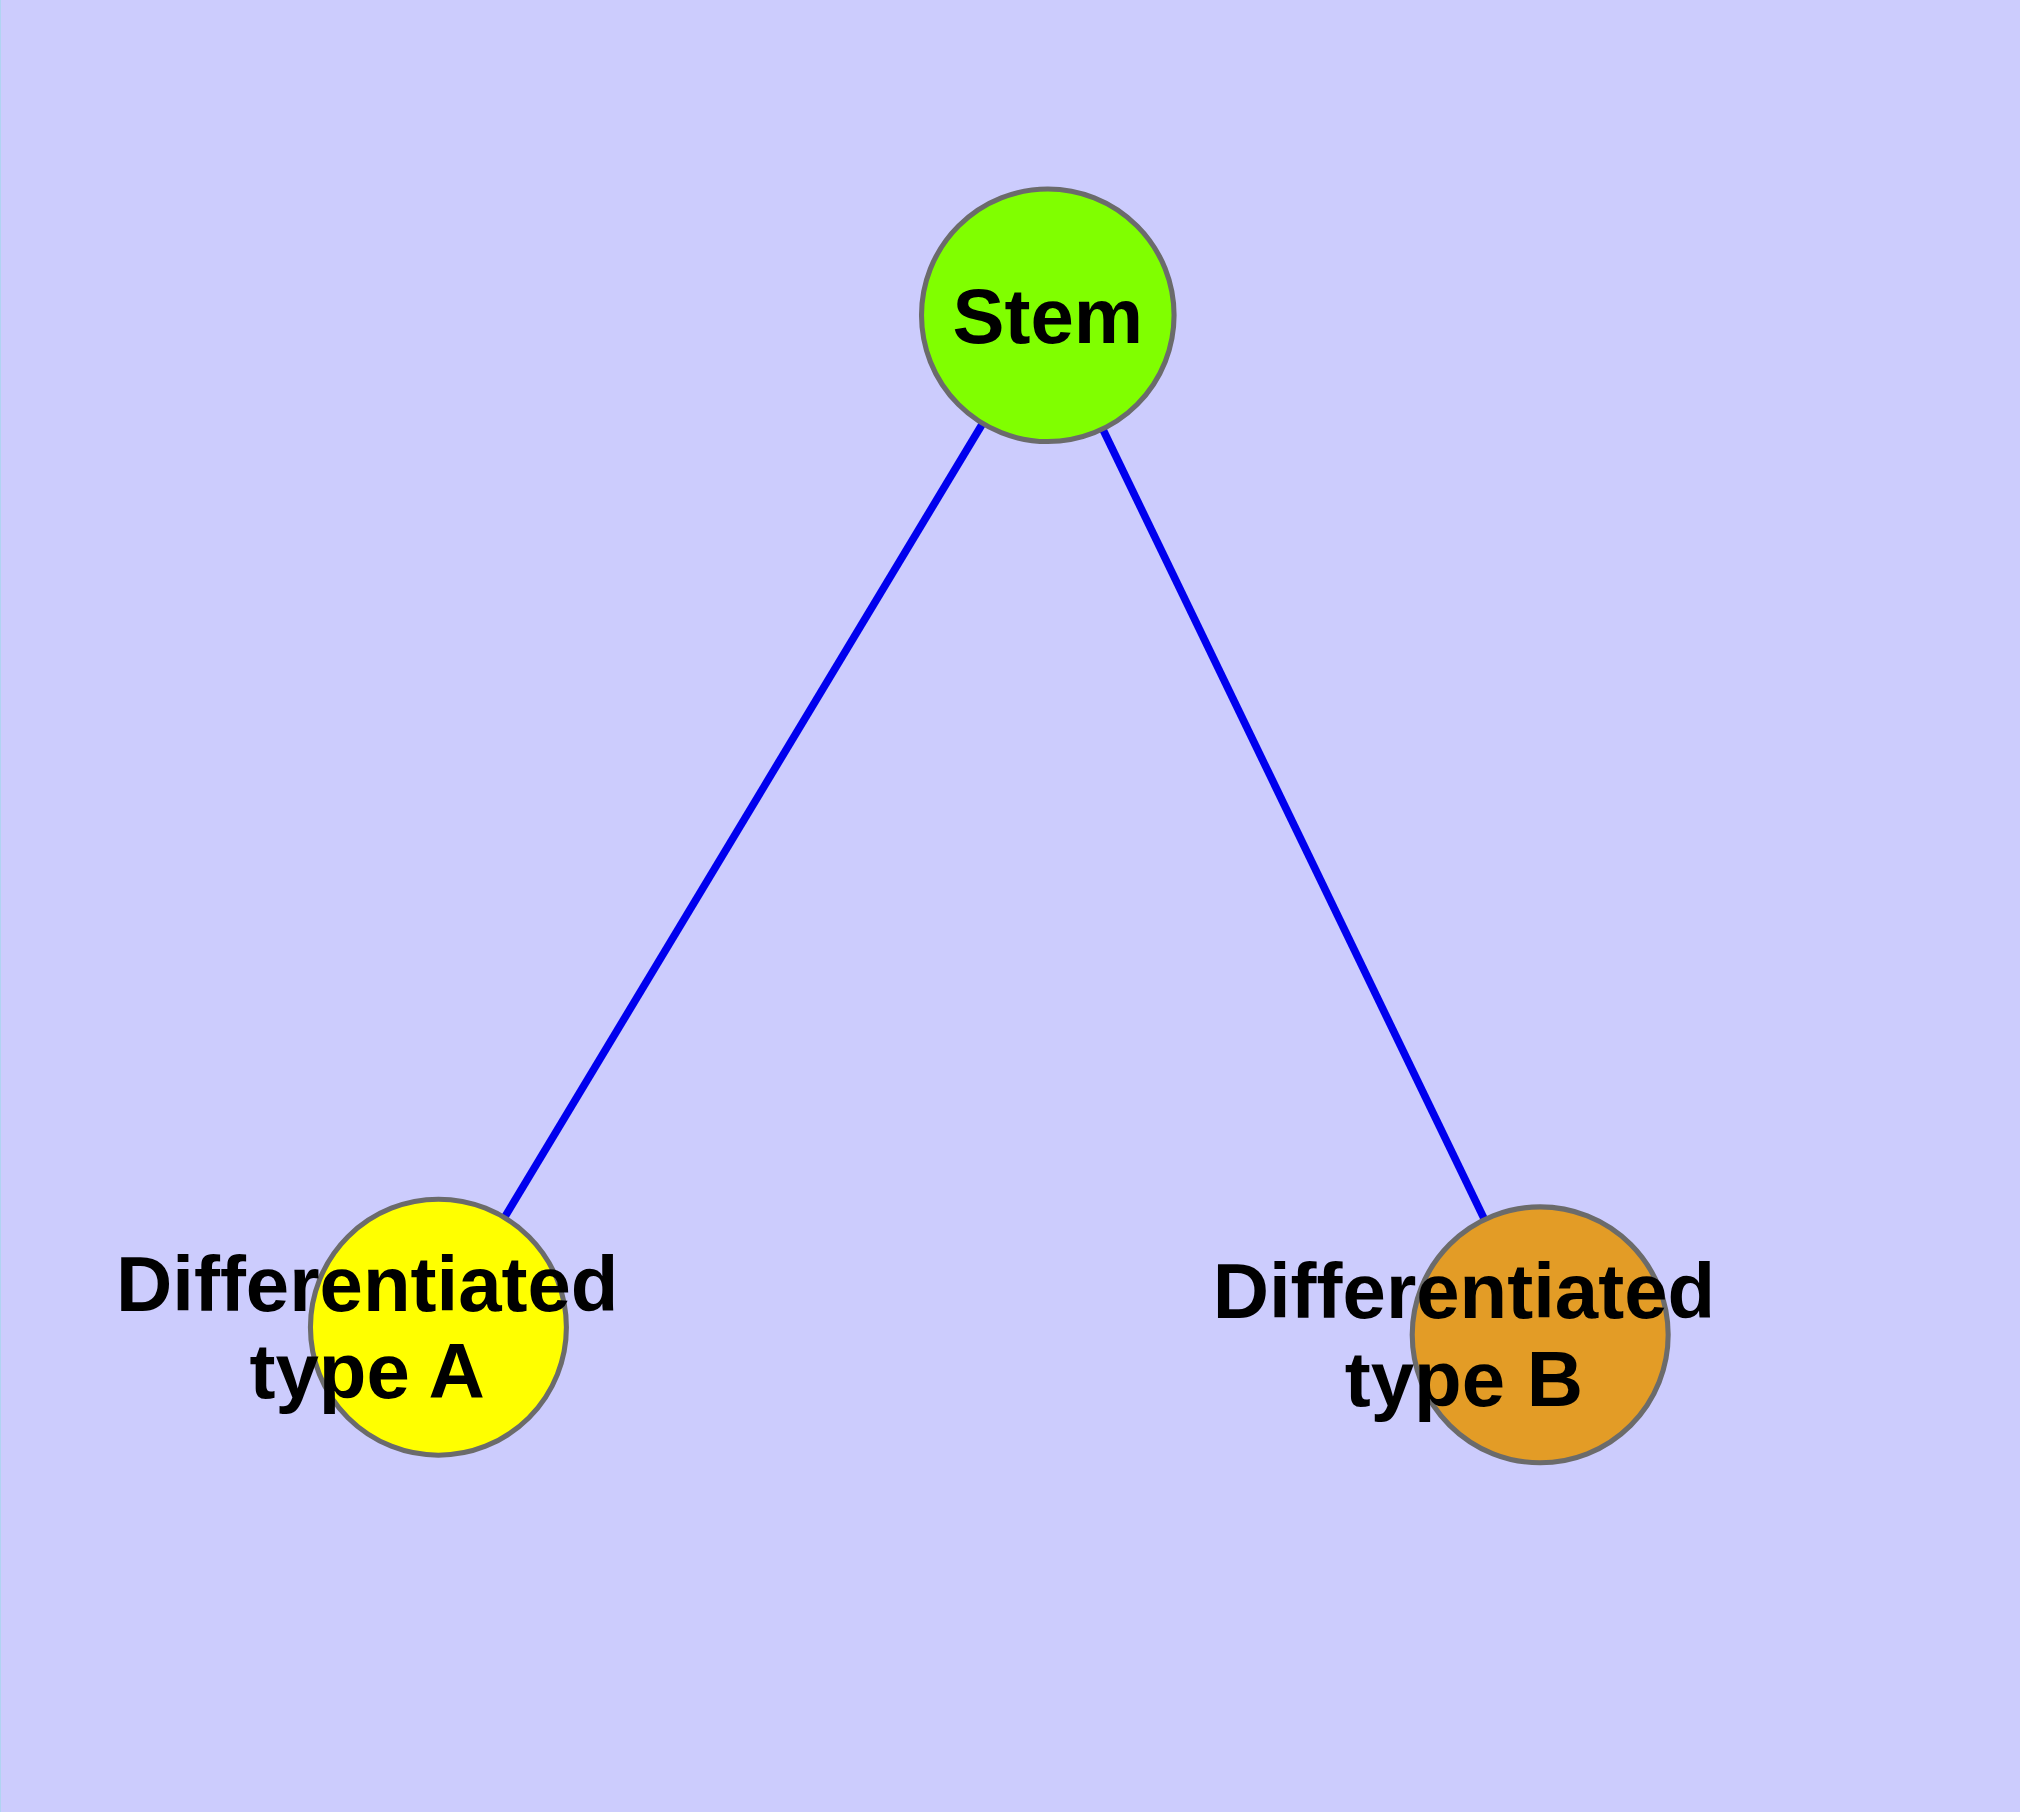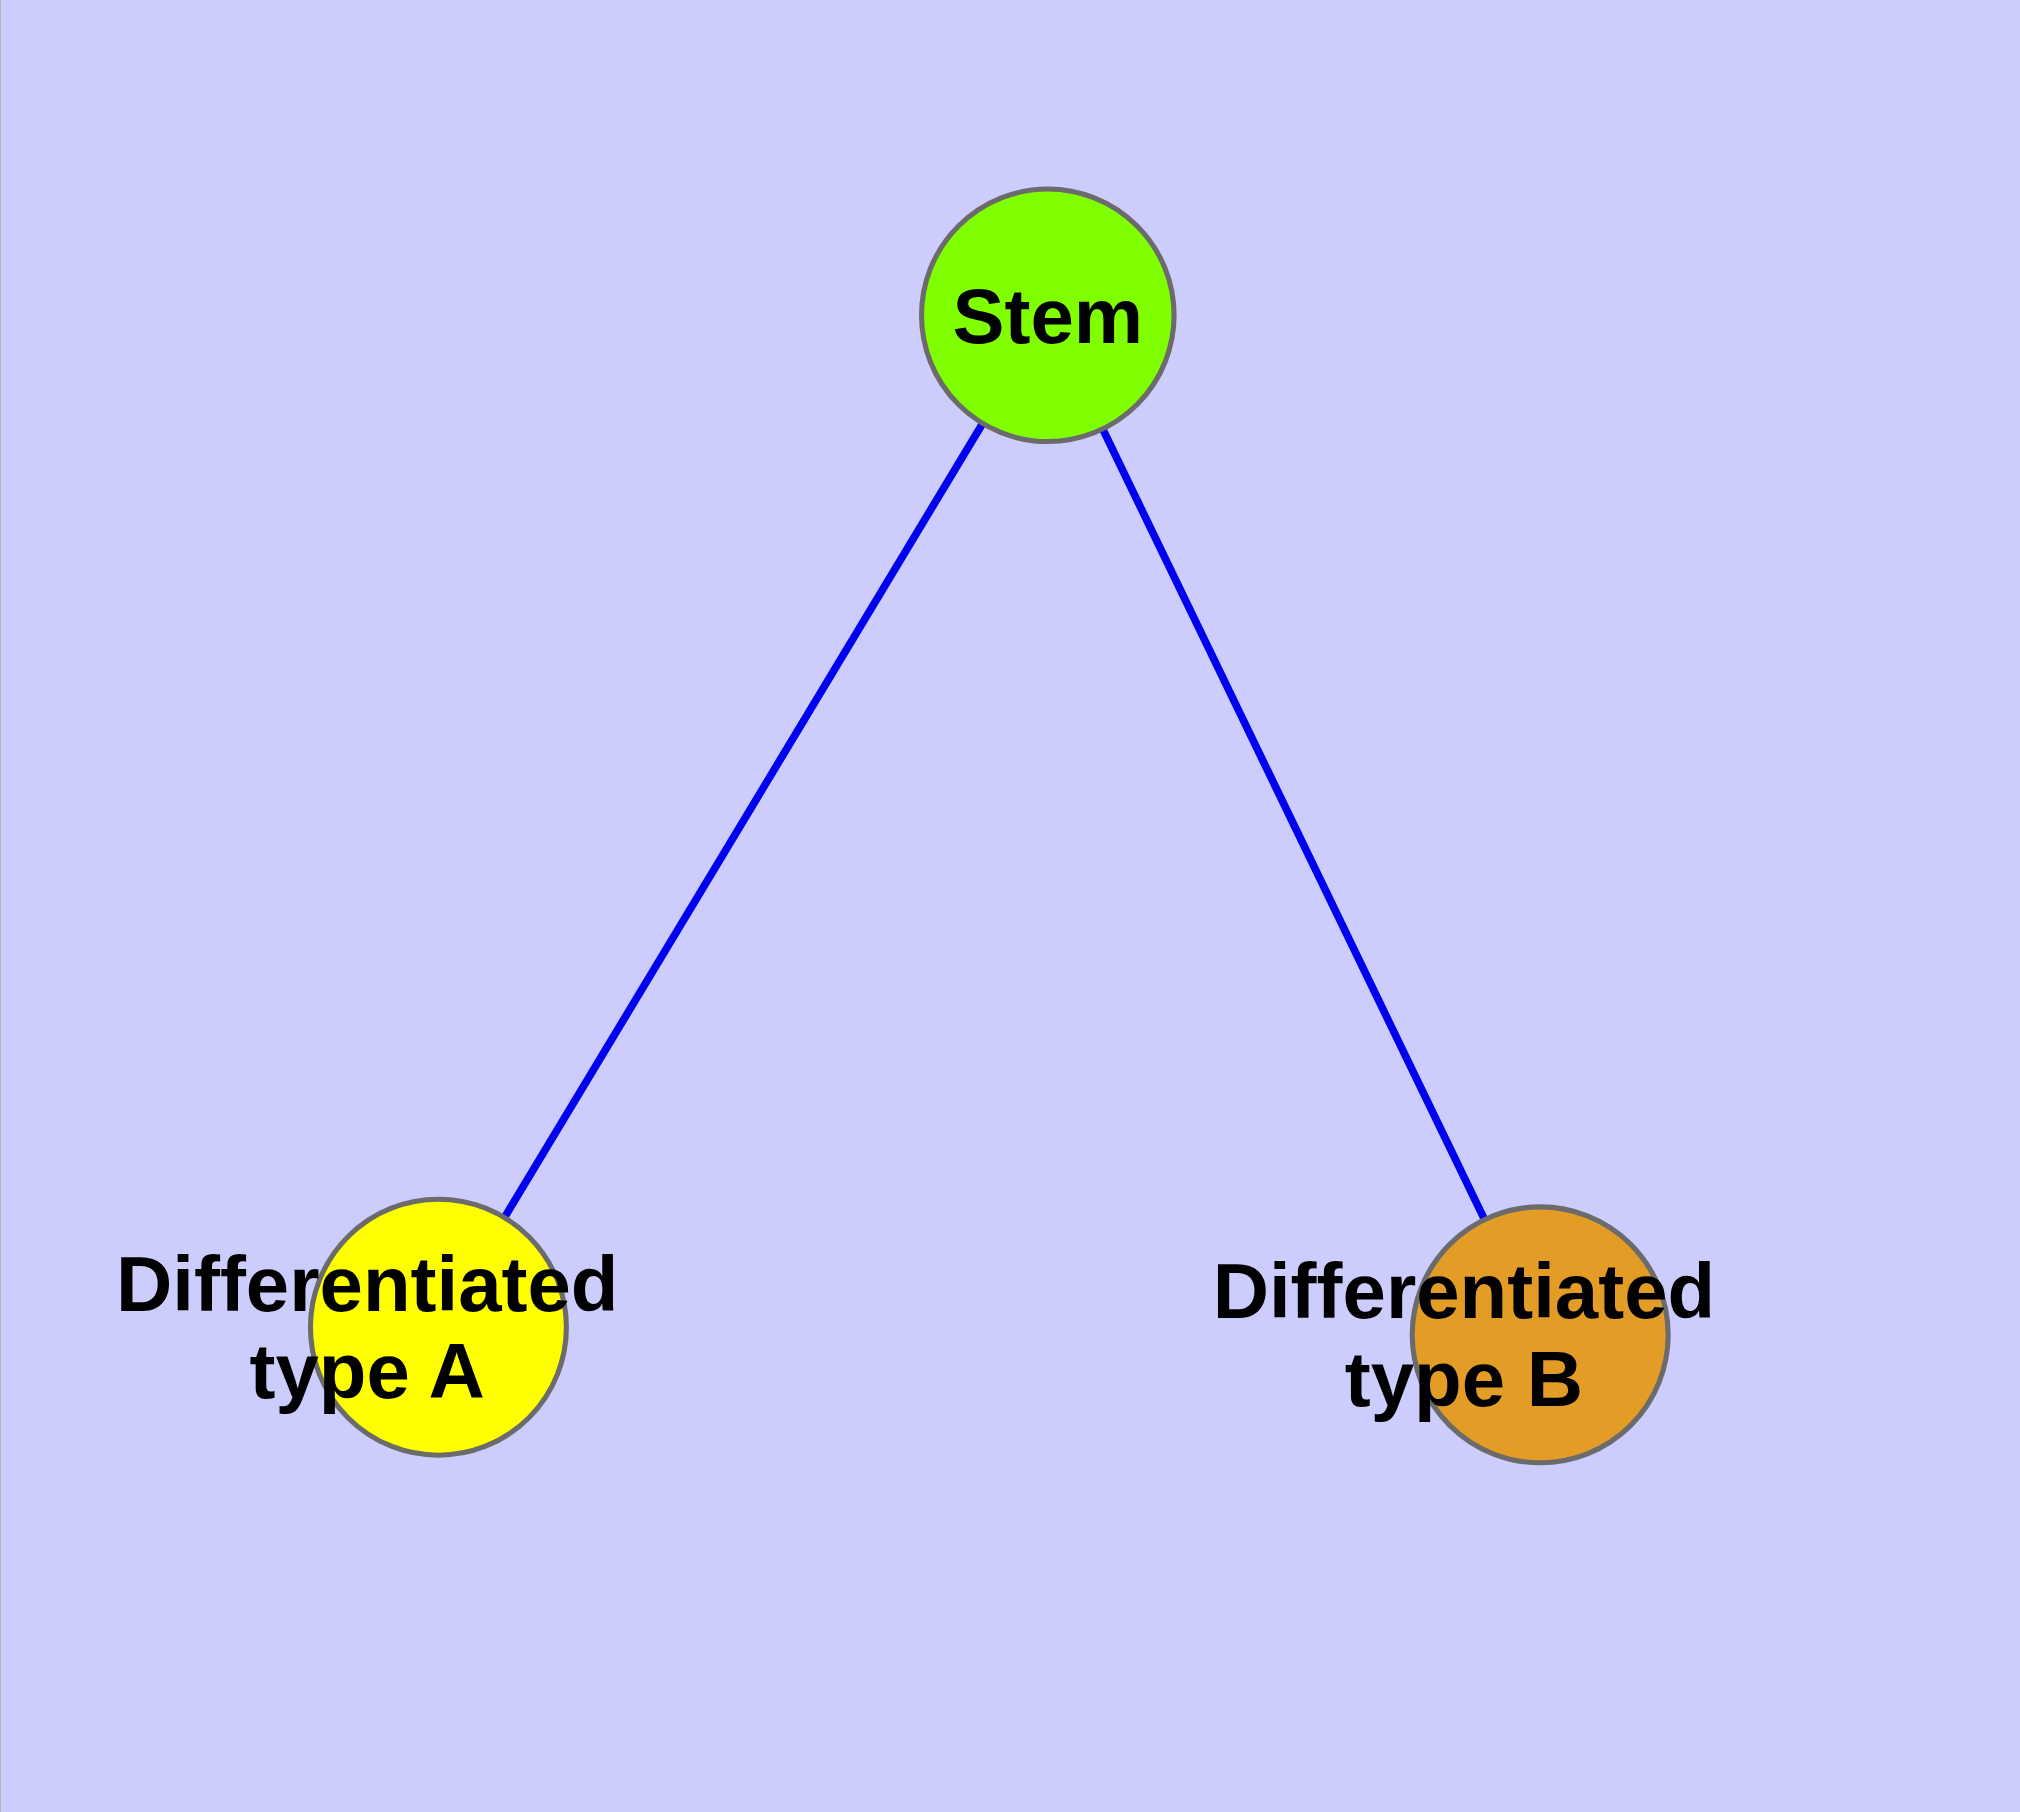--- a/index.html
+++ b/index.html
@@ -29,21 +29,21 @@
     font-weight: bold;
     fill: #000000;
     dominant-baseline: auto;
     text-anchor: middle;
     paint-order: normal;
   }
 </style>
 </head>
 <body>
 
-<div id="stage" style="width: 2021px; height: 1812px; background: #a16207;">
+<div id="stage" style="width: 2021px; height: 1812px; background: #5eead4;">
   <svg id="graph-svg" viewBox="0 0 2384 2138" xmlns="http://www.w3.org/2000/svg" style="width: 2021px; height: 1812px;">
 
     <rect id="bg-rect" x="0" y="0" width="2384" height="2138" fill="#ccccfd"></rect>
 
     <g id="edges-layer">
         <line x1="1236" y1="372" x2="517" y2="1566" stroke="#0000ee" stroke-width="9" stroke-linecap="butt"></line>
         <line x1="1236" y1="372" x2="1817" y2="1575" stroke="#0000ee" stroke-width="9" stroke-linecap="butt"></line>
       </g>
     <g id="nodes-layer">
         <circle cx="1236" cy="372" r="149" fill="#80ff00" stroke="#6b6b6b" stroke-width="6"></circle>

